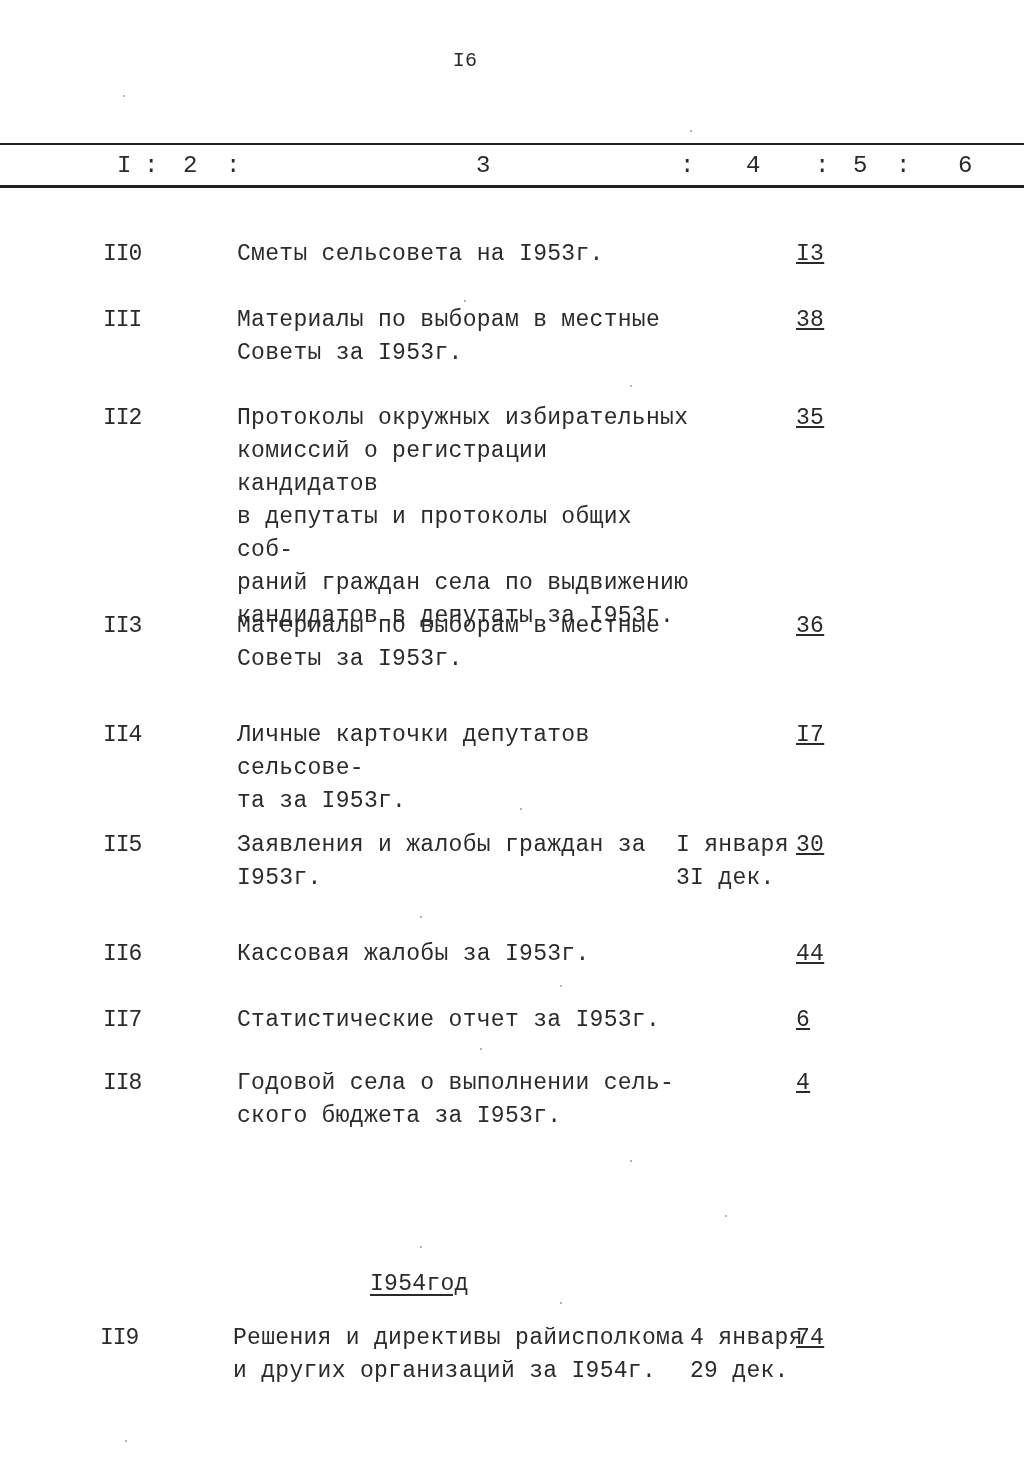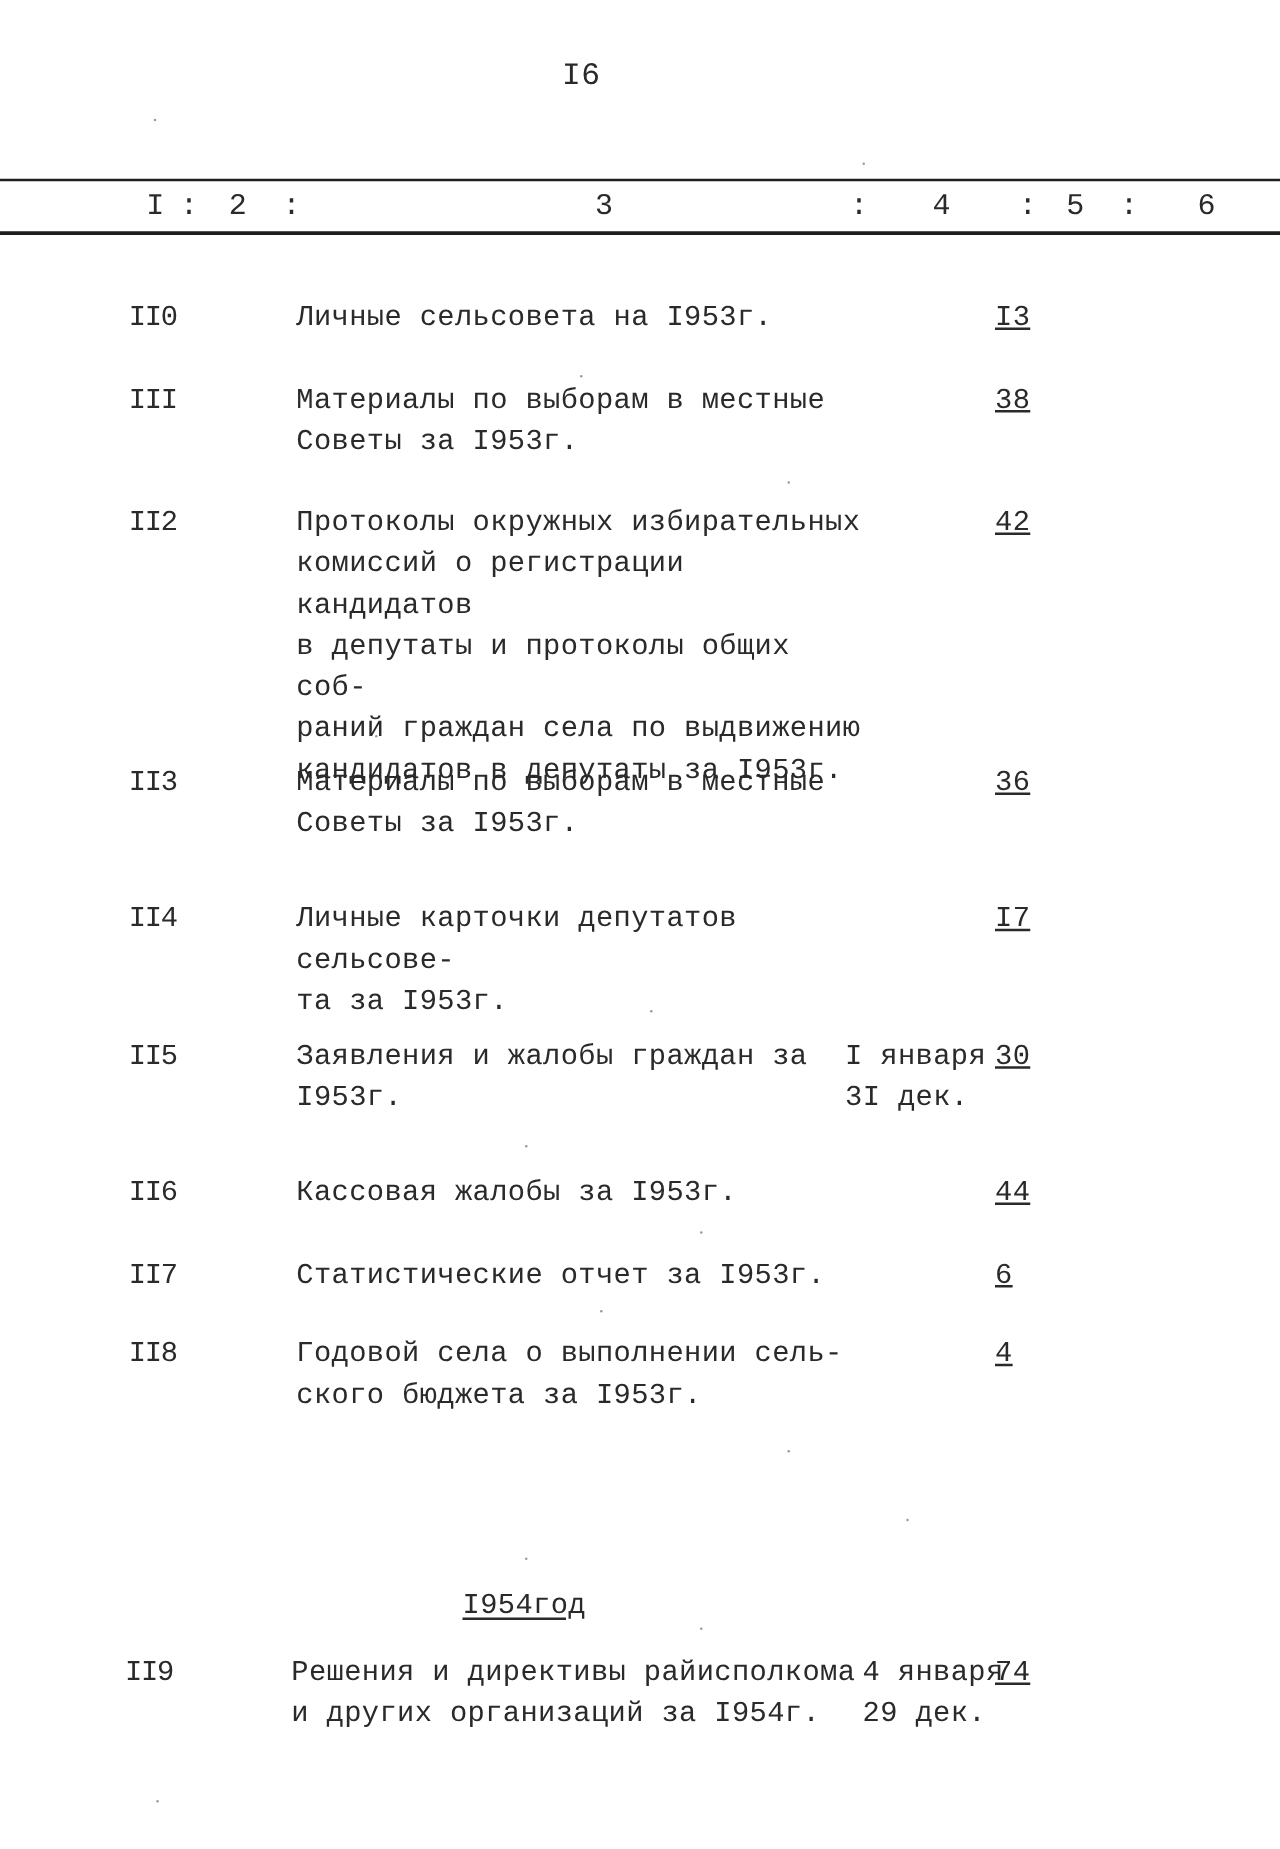--- a/index.html
+++ b/index.html
@@ -17,21 +17,21 @@
       font-size: 23px;
       line-height: 33px;
       letter-spacing: 0.3px;
     }
     .page-number {
       position: absolute;
       top: 44px;
       left: 0;
       width: 930px;
       text-align: center;
-      font-size: 25px;
+      font-size: 20px;
     }
     .rule {
       position: absolute;
       left: 0;
       width: 1024px;
       height: 2px;
       background: #1e1e1e;
     }
     .rule.top { top: 143px; }
     .rule.bottom { top: 185px; height: 3px; }
@@ -102,42 +102,42 @@
   <span class="header-cell" style="left:746px">4</span>
   <span class="header-cell" style="left:815px">:</span>
   <span class="header-cell" style="left:853px">5</span>
   <span class="header-cell" style="left:896px">:</span>
   <span class="header-cell" style="left:958px">6</span>
 </div>
 <div class="rule bottom"></div>
 
 <div class="row" style="top:238px">
   <span class="col-num">II0</span>
-  <span class="col-title">Личные сельсовета на I953г.</span>
+  <span class="col-title">Сметы сельсовета на I953г.</span>
   <span class="col-dates"></span>
   <span class="col-count">I3</span>
 </div>
 
 <div class="row" style="top:304px">
   <span class="col-num">III</span>
   <span class="col-title">Материалы по выборам в местные
 Советы за I953г.</span>
   <span class="col-dates"></span>
   <span class="col-count">38</span>
 </div>
 
 <div class="row" style="top:402px">
   <span class="col-num">II2</span>
   <span class="col-title">Протоколы окружных избирательных
 комиссий о регистрации кандидатов
 в депутаты и протоколы общих соб-
 раний граждан села по выдвижению
 кандидатов в депутаты за I953г.</span>
   <span class="col-dates"></span>
-  <span class="col-count">42</span>
+  <span class="col-count">35</span>
 </div>
 
 <div class="row" style="top:610px">
   <span class="col-num">II3</span>
   <span class="col-title">Материалы по выборам в местные
 Советы за I953г.</span>
   <span class="col-dates"></span>
   <span class="col-count">36</span>
 </div>
 

